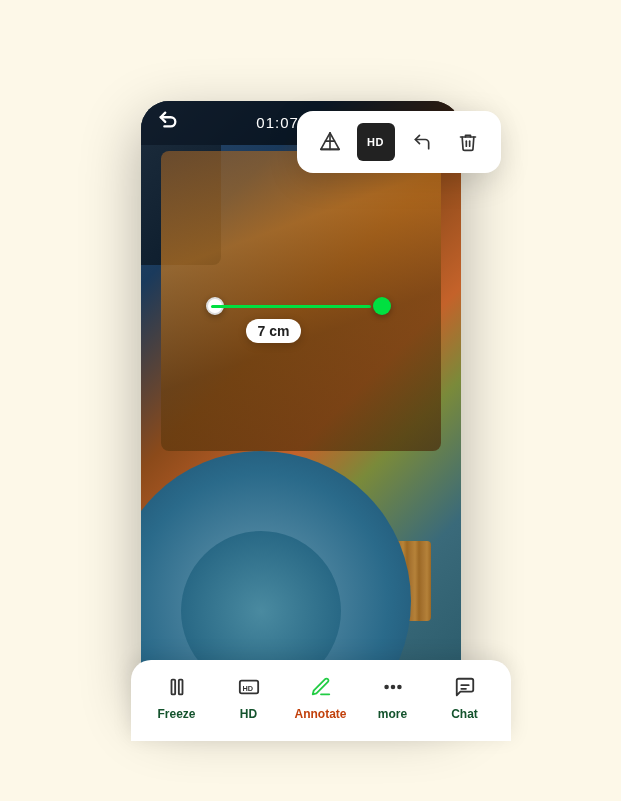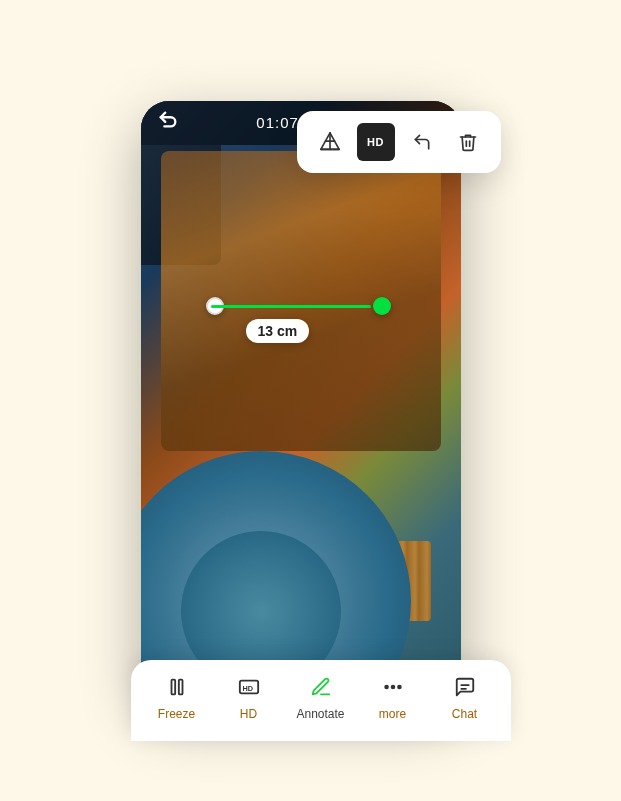--- a/index.html
+++ b/index.html
@@ -272,27 +272,27 @@
       color: #333;
       line-height: 1;
     }
 
     .bottom-icon.annotate {
       color: #22cc44;
     }
 
     .bottom-label {
       font-size: 12px;
-      color: #a16207;
-      font-weight: 400;
+      color: #14532d;
+      font-weight: 700;
     }
 
     .bottom-label.annotate {
-      color: #404040;
-      font-weight: 400;
+      color: #c2410c;
+      font-weight: 700;
     }
   </style>
 </head>
 <body>
 
 <div class="phone-container">
 
   <div class="phone-frame">
 
     <div class="status-bar">
@@ -330,21 +330,21 @@
         <div class="copper-coil"></div>
         <div class="gear-circle gear-circle-main"></div>
         <div class="gear-circle gear-circle-inner"></div>
       </div>
 
       <div class="measurement-overlay">
         <div class="measure-line-container">
           <div class="measure-dot-start"></div>
           <div class="measure-line"></div>
           <div class="measure-dot-end"></div>
-          <div class="measure-label">13 cm</div>
+          <div class="measure-label">7 cm</div>
         </div>
       </div>
     </div>
   </div>
 
   <div class="toolbar-popup">
     <div class="toolbar-btn" title="AR">
 
       <svg width="22" height="22" viewBox="0 0 24 24" fill="none" stroke="#333" stroke-width="1.8" stroke-linecap="round" stroke-linejoin="round">
         <polygon points="12 2 22 20 2 20"></polygon>

